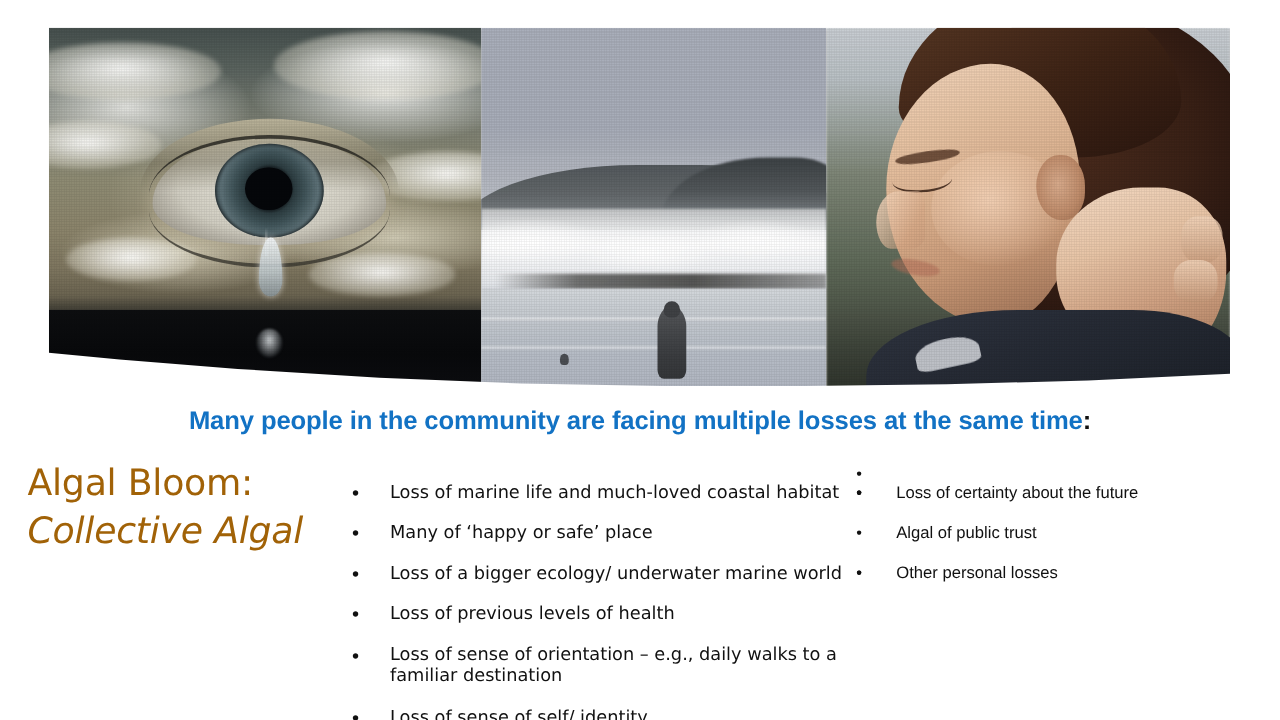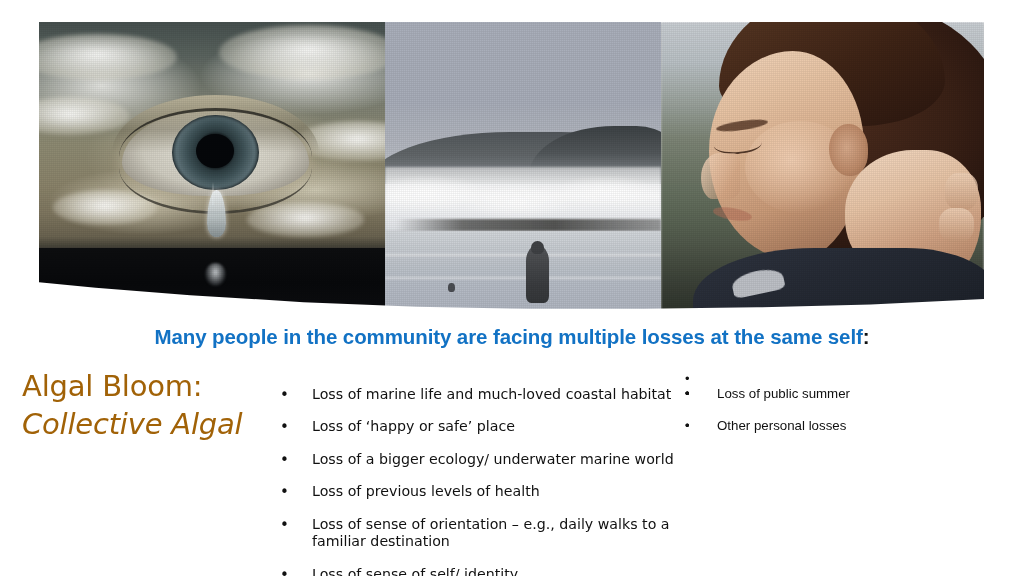--- a/index.html
+++ b/index.html
@@ -412,36 +412,36 @@
         <div class="shoulder"></div>
         <div class="collar"></div>
         <div class="grain"></div>
       </div>
     </div>
 
   </div>
 </div>
 
 <div id="headline">
-  <span>Many people in the community are facing multiple losses at the same self</span><span class="tail">:</span>
+  <span>Many people in the community are facing multiple losses at the same time</span><span class="tail">:</span>
 </div>
 
 <div id="slide-title">
   <div class="line1">Algal Bloom:</div>
   <div class="line2">Collective Algal</div>
 </div>
 
 <ul class="bullets" id="bullets-left">
     <li>
       <span class="dot">•</span>
       <span class="txt">Loss of marine life and much-loved coastal habitat</span>
     </li>
     <li>
       <span class="dot">•</span>
-      <span class="txt">Loss of ‘happy or safe’ place</span>
+      <span class="txt">Many of ‘happy or safe’ place</span>
     </li>
     <li>
       <span class="dot">•</span>
       <span class="txt">Loss of a bigger ecology/ underwater marine world</span>
     </li>
     <li>
       <span class="dot">•</span>
       <span class="txt">Loss of previous levels of health</span>
     </li>
     <li>
@@ -458,24 +458,25 @@
       <span class="dot">•</span>
     </li>
     <li>
       <span class="dot">•</span>
     </li>
     <li>
       <span class="dot">•</span>
     </li>
     <li>
       <span class="dot">•</span>
-    </li>
-    <li>
-      <span class="dot">•</span>
-      <span class="txt">Loss of public summer</span>
+      <span class="txt">Loss of certainty about the future</span>
+    </li>
+    <li>
+      <span class="dot">•</span>
+      <span class="txt">Algal of public trust</span>
     </li>
     <li>
       <span class="dot">•</span>
     </li>
     <li>
       <span class="dot">•</span>
       <span class="txt">Other personal losses</span>
     </li>
   </ul>
 

